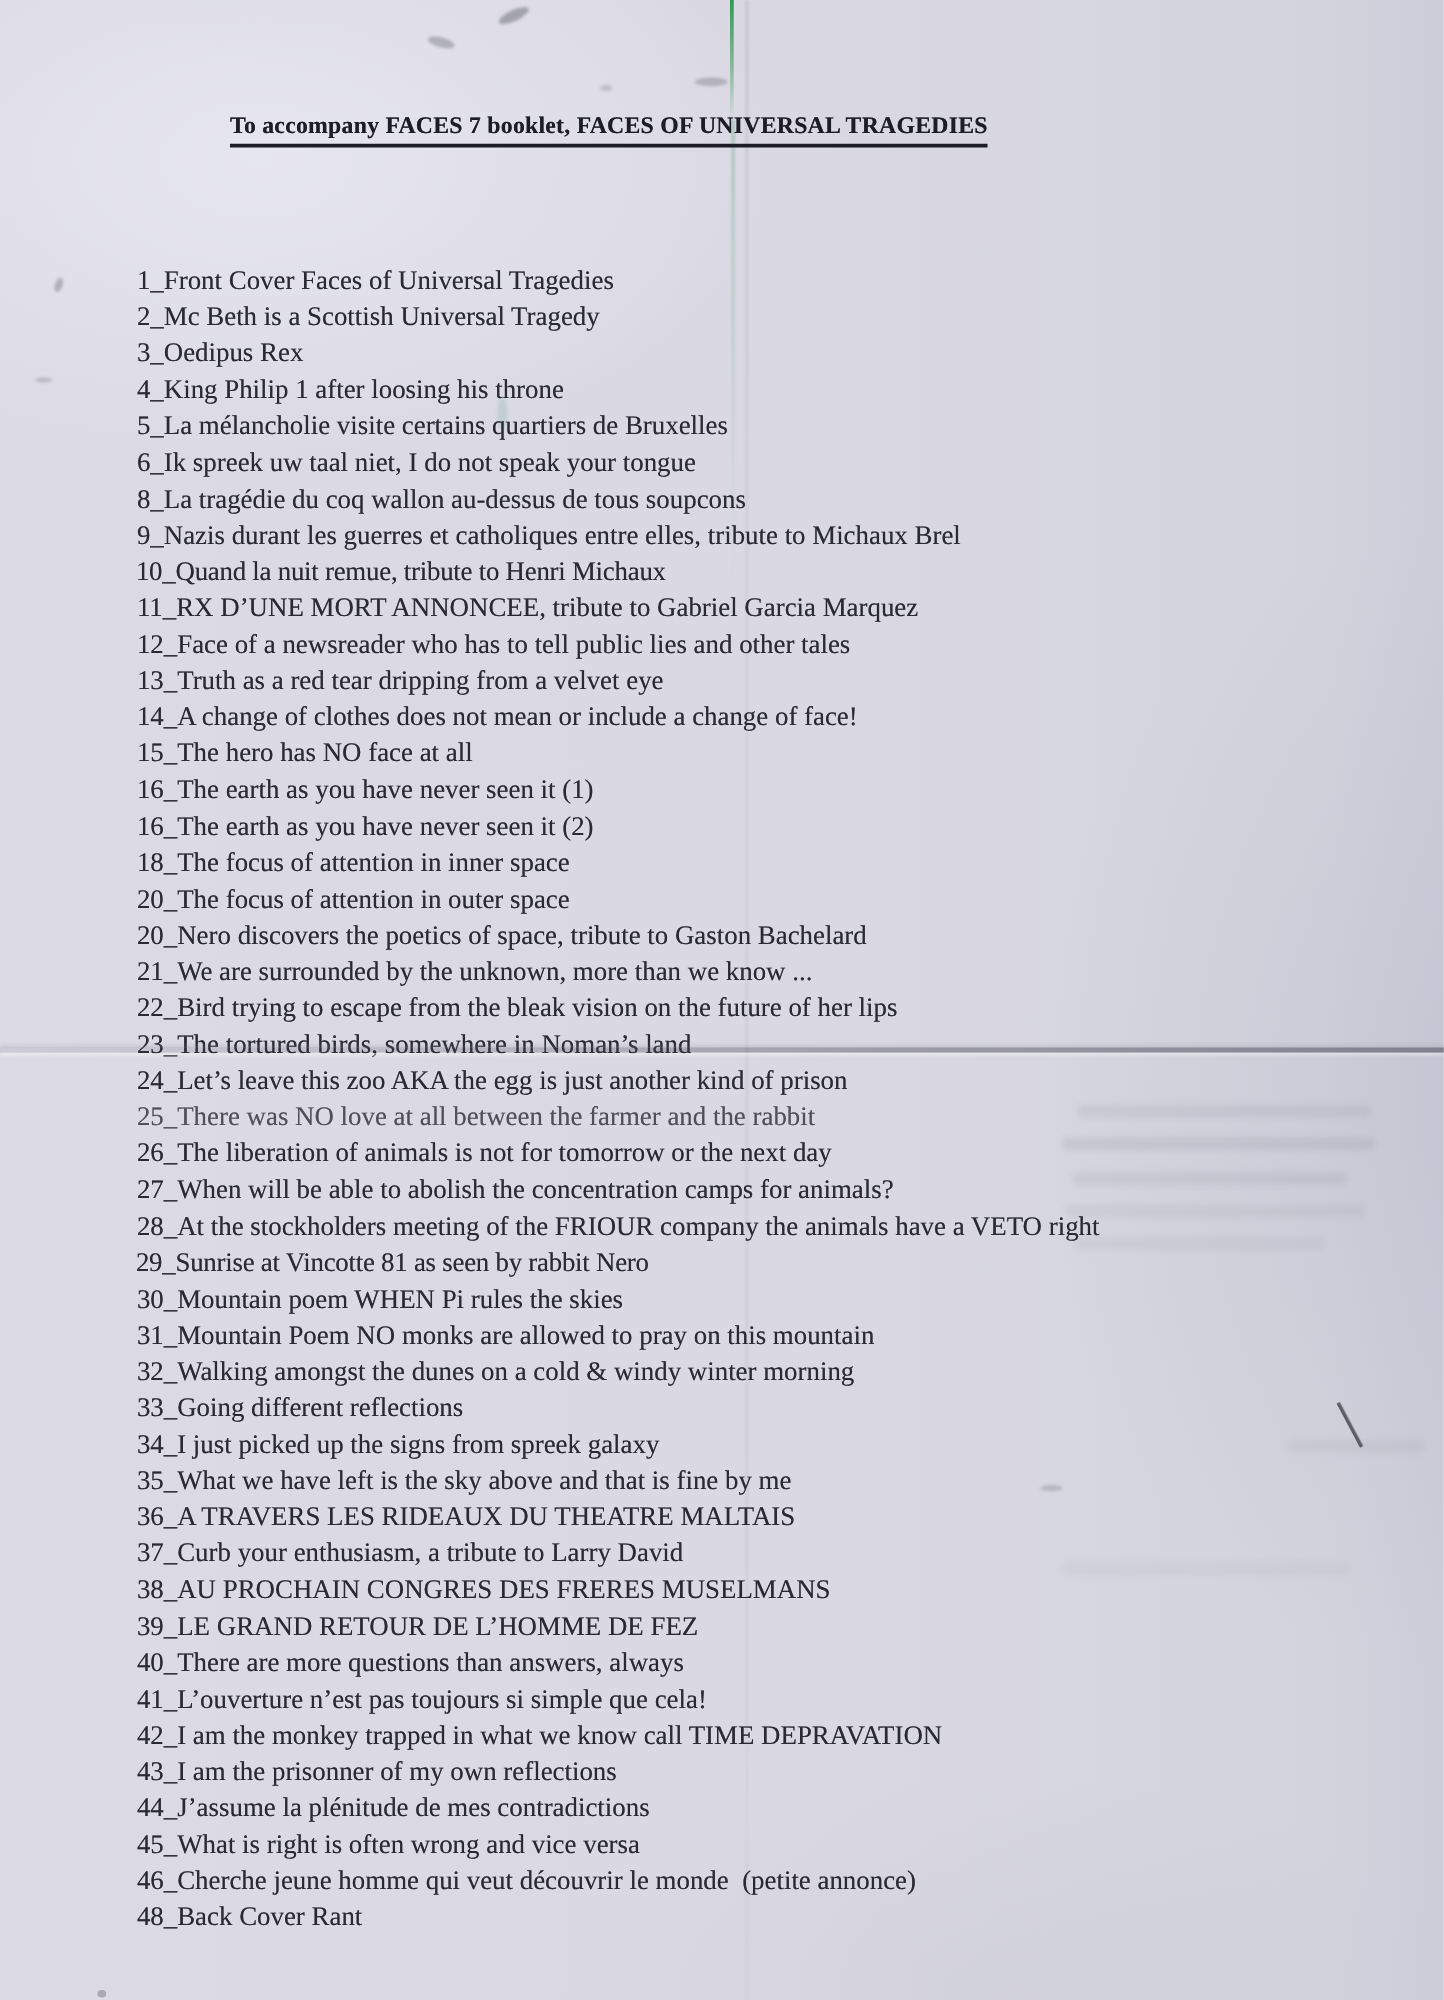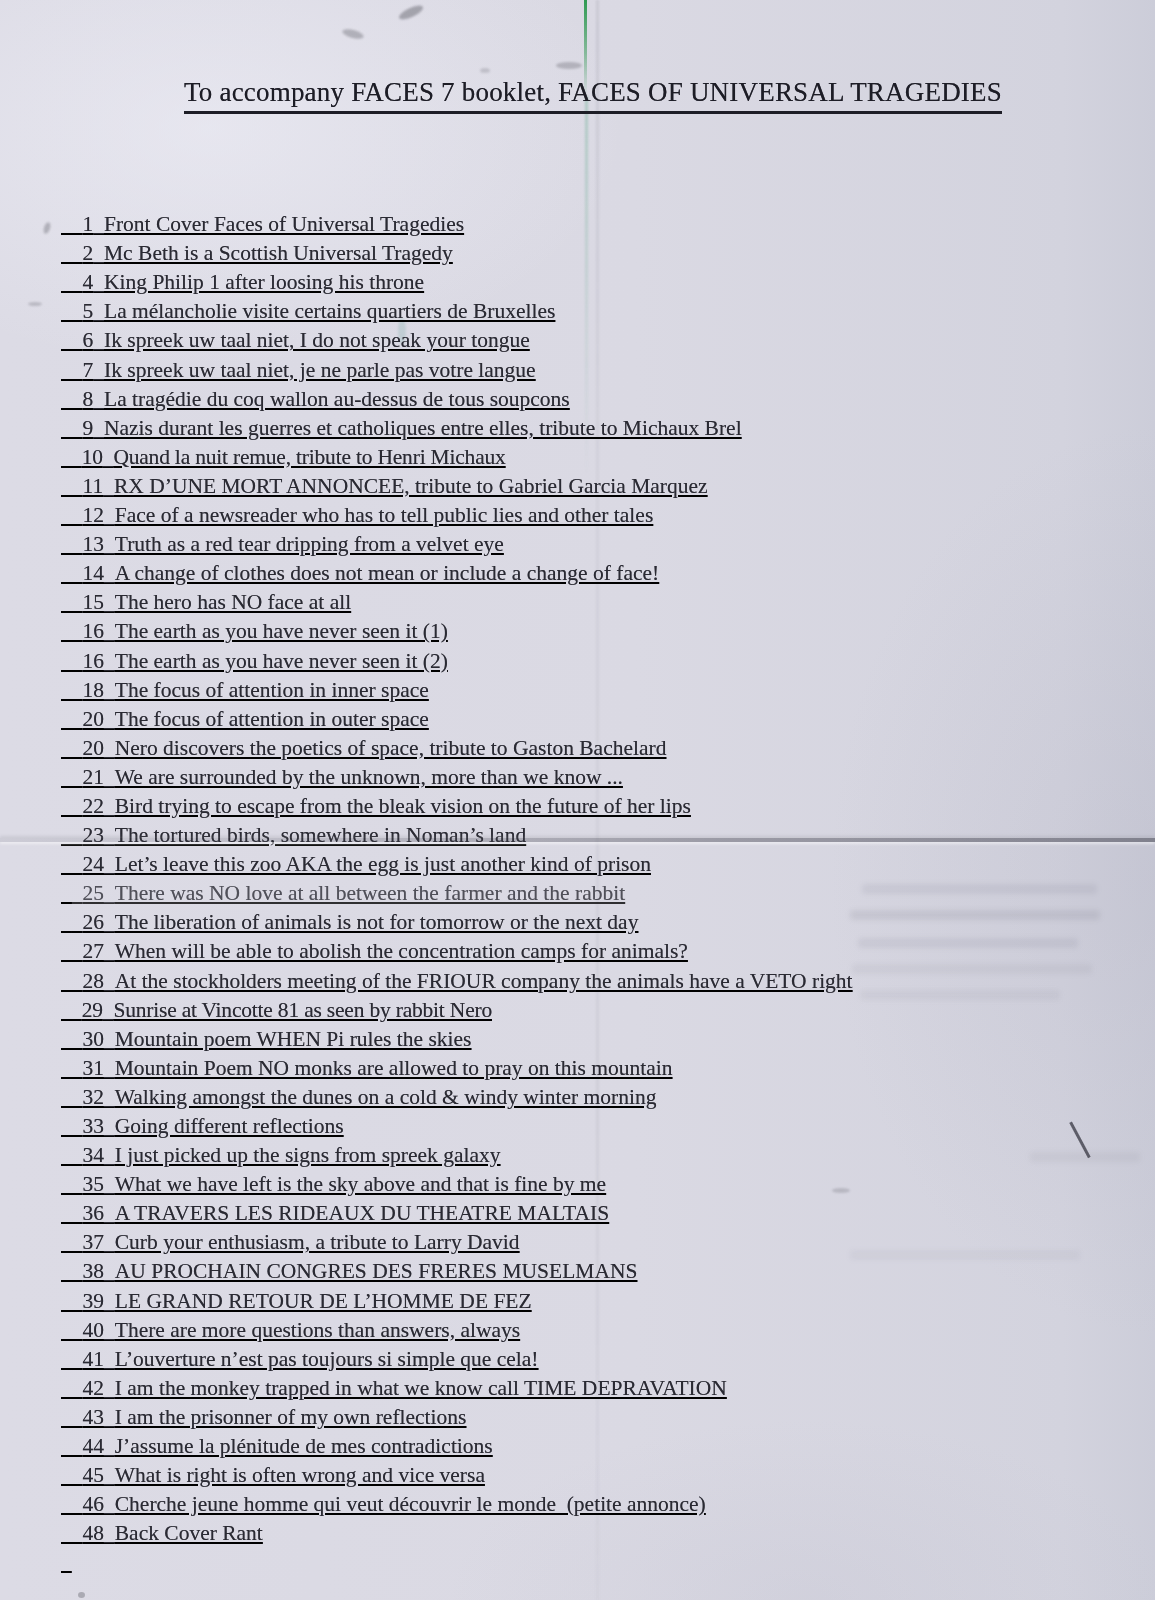--- a/index.html
+++ b/index.html
@@ -94,37 +94,36 @@
   .bleed.b1 { left: 862px;  top: 884px;  width: 235px; }
   .bleed.b2 { left: 850px;  top: 910px;  width: 250px; background: rgba(100,100,115,0.13);}
   .bleed.b3 { left: 858px;  top: 938px;  width: 220px; }
   .bleed.b4 { left: 852px;  top: 964px;  width: 240px; background: rgba(100,100,115,0.08);}
   .bleed.b5 { left: 860px;  top: 990px;  width: 200px; background: rgba(100,100,115,0.07);}
   .bleed.b6 { left: 1030px; top: 1152px; width: 110px; background: rgba(100,100,115,0.08);}
   .bleed.b7 { left: 850px;  top: 1250px; width: 230px; background: rgba(100,100,115,0.06);}
 
   .doc-title {
     position: absolute;
-    top: 77px;
+    top: 90px;
     left: 184px;
     white-space: nowrap;
-    font-weight: normal;
-    font-size: 27px;
+    font-weight: bold;
+    font-size: 19px;
     letter-spacing: 0.2px;
     color: #1d1d26;
     border-bottom: 3px solid #1d1d26;
     padding-bottom: 3px;
     text-shadow: 0 0 0.5px rgba(29,29,38,0.7);
   }
   .list {
     position: absolute;
-    left: 61px;
+    left: 88px;
     top: 181px;
     width: 1010px;
-    text-decoration: underline;
   }
   .row {
     height: 29.1px;
     font-size: 21.5px;
     line-height: 29.1px;
     color: #2a2a33;
     white-space: pre;
     text-shadow: 0 0 0.4px rgba(42,42,51,0.55);
   }
   .row:nth-child(24) { opacity: 0.78; }           
@@ -160,30 +159,30 @@
   <div class="doc-title">To accompany FACES 7 booklet, FACES OF UNIVERSAL TRAGEDIES</div>
 
   <div class="list">
       <div class="row">
     <span class="num">1</span><span class="sep">_</span><span class="txt">Front Cover Faces of Universal Tragedies</span>
   </div>
       <div class="row">
     <span class="num">2</span><span class="sep">_</span><span class="txt">Mc Beth is a Scottish Universal Tragedy</span>
   </div>
       <div class="row">
+    <span class="num">3</span><span class="sep">_</span><span class="txt">Oedipus Rex</span>
+  </div>
+      <div class="row">
     <span class="num">4</span><span class="sep">_</span><span class="txt">King Philip 1 after loosing his throne</span>
   </div>
       <div class="row">
     <span class="num">5</span><span class="sep">_</span><span class="txt">La mélancholie visite certains quartiers de Bruxelles</span>
   </div>
       <div class="row">
     <span class="num">6</span><span class="sep">_</span><span class="txt">Ik spreek uw taal niet, I do not speak your tongue</span>
-  </div>
-      <div class="row">
-    <span class="num">7</span><span class="sep">_</span><span class="txt">Ik spreek uw taal niet, je ne parle pas votre langue</span>
   </div>
       <div class="row">
     <span class="num">8</span><span class="sep">_</span><span class="txt">La tragédie du coq wallon au-dessus de tous soupcons</span>
   </div>
       <div class="row">
     <span class="num">9</span><span class="sep">_</span><span class="txt">Nazis durant les guerres et catholiques entre elles, tribute to Michaux Brel</span>
   </div>
       <div class="row">
     <span class="num">10</span><span class="sep">_</span><span class="txt">Quand la nuit remue, tribute to Henri Michaux</span>
   </div>

